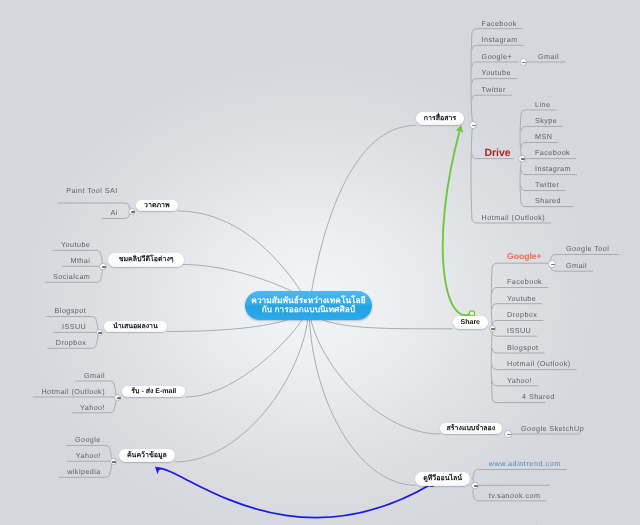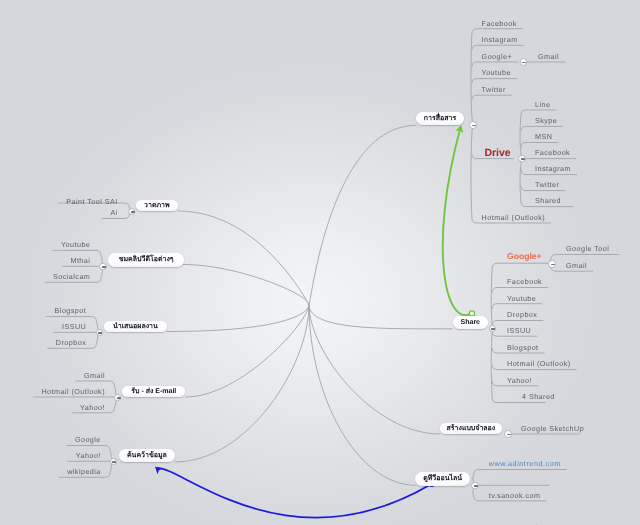--- a/index.html
+++ b/index.html
@@ -115,20 +115,24 @@
       <path d="M 113.6 461.3 L 67.346875 461.3" fill="none" stroke="#a7acb2" stroke-width="1"></path>
       <path d="M 110 472.3 Q 110 477.3 105 477.3 L 58.675 477.3" fill="none" stroke="#a7acb2" stroke-width="1"></path>
       <path d="M 471.9 313.4 C 444 329 429 243 460.0 129.5" fill="none" stroke="#6EC53E" stroke-width="1.85" stroke-linecap="round"></path>
       <polygon points="461.30,124.70 455.52,131.02 459.77,130.43 463.15,133.06" fill="#6EC53E"></polygon>
       <circle cx="471.9" cy="313.4" r="2.6" fill="#f4fbef" stroke="#6EC53E" stroke-width="1.3"></circle>
       <path d="M 431.8 483.7 C 288 569 182 466 157.4 468.2" fill="none" stroke="#1A1AE0" stroke-width="1.7" stroke-linecap="round"></path>
       <polygon points="155.00,466.40 157.44,474.14 158.97,470.37 162.74,468.84" fill="#1A1AE0"></polygon>
       <circle cx="431.8" cy="483.7" r="2.6" fill="#f4fbef" stroke="#1A1AE0" stroke-width="1.3"></circle>
     </svg>
 
+  <div id="root">
+    <div>ความสัมพันธ์ระหว่างเทคโนโลยี</div>
+    <div>กับ การออกแบบนิเทศศิลป์</div>
+  </div>
 
   <div id="overlay">
       <div class="leaf" style="left: 481.6px; top: 19.5px;">Facebook</div>
       <div class="leaf" style="left: 481.6px; top: 36.1px;">Instagram</div>
       <div class="leaf" style="left: 481.6px; top: 52.8px;">Google+</div>
       <div class="leaf" style="left: 481.6px; top: 69.4px;">Youtube</div>
       <div class="leaf" style="left: 481.6px; top: 86px;">Twitter</div>
       <div class="leaf red" style="left: 484.4px; top: 147.6px;">Drive</div>
       <div class="leaf" style="left: 481.6px; top: 213.8px;">Hotmail (Outlook)</div>
       <div class="leaf" style="left: 538px; top: 52.8px;">Gmail</div>
@@ -172,21 +176,21 @@
         <i></i>
       </div>
       <div class="node" style="height: 10.9px; width: 61.9px; left: 439.95px; top: 423.45px;">สร้างแบบจำลอง</div>
       <div class="leaf url" style="left: 488.7px; top: 460.3px;">www.adintrend.com</div>
       <div class="leaf url" style="left: 510px; top: 476.1px; margin-top: 48px;">www.tvjaa.com</div>
       <div class="leaf" style="left: 488.7px; top: 491.7px;">tv.sanook.com</div>
       <div class="btn" style="left: 471.3px; top: 481.9px;">
         <i></i>
       </div>
       <div class="node" style="height: 13.3px; width: 55.4px; left: 414.9px; top: 472.35px;">ดูทีวีออนไลน์</div>
-      <div class="leaf" style="left: 66.3719px; top: 198px;">Paint Tool SAI</div>
+      <div class="leaf" style="left: 66.3719px; top: 187px;">Paint Tool SAI</div>
       <div class="leaf" style="left: 110.403px; top: 209.3px; text-align: right;">Ai</div>
       <div class="btn" style="left: 128px; top: 207.9px;">
         <i></i>
       </div>
       <div class="node" style="height: 11.4px; width: 41.7px; left: 136.05px; top: 199.9px;">วาดภาพ</div>
       <div class="leaf" style="left: 61.0187px; top: 241.2px;">Youtube</div>
       <div class="leaf" style="left: 70.4719px; top: 257.1px;">Mthai</div>
       <div class="leaf" style="left: 53.0812px; top: 273.1px;">Socialcam</div>
       <div class="btn" style="left: 99.4px; top: 262.9px;">
         <i></i>

